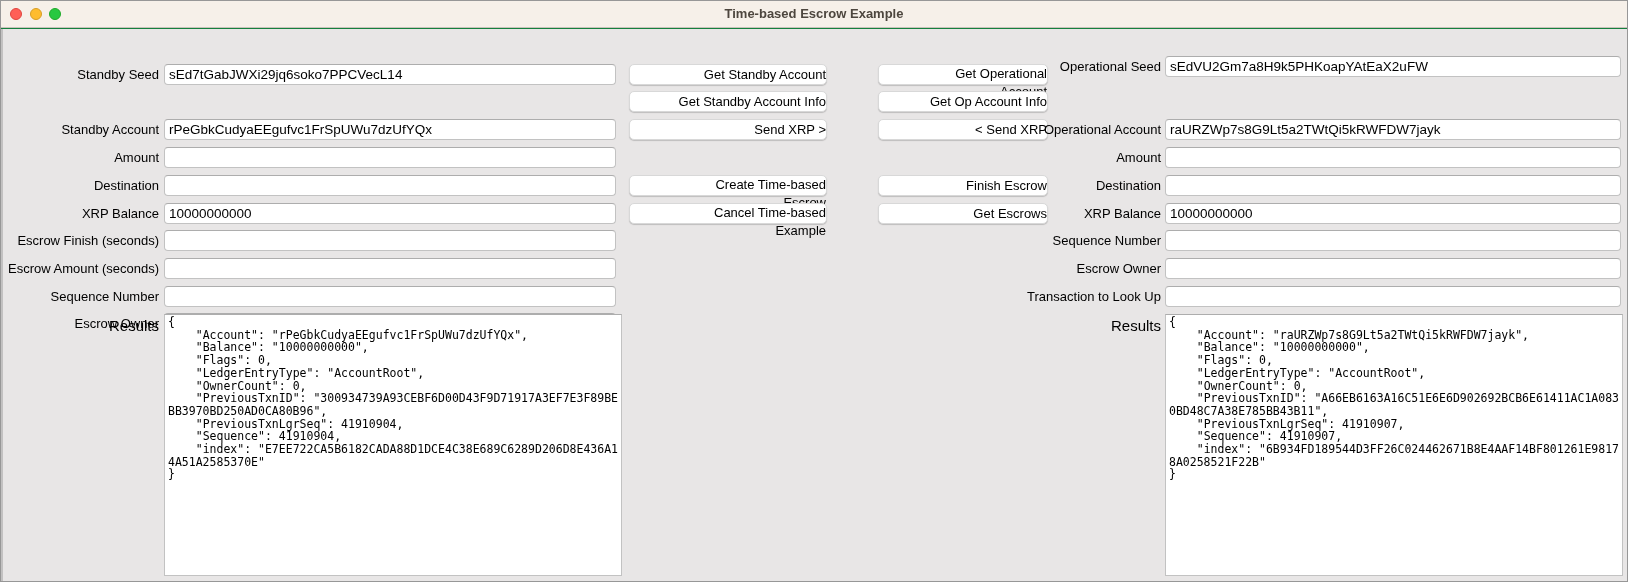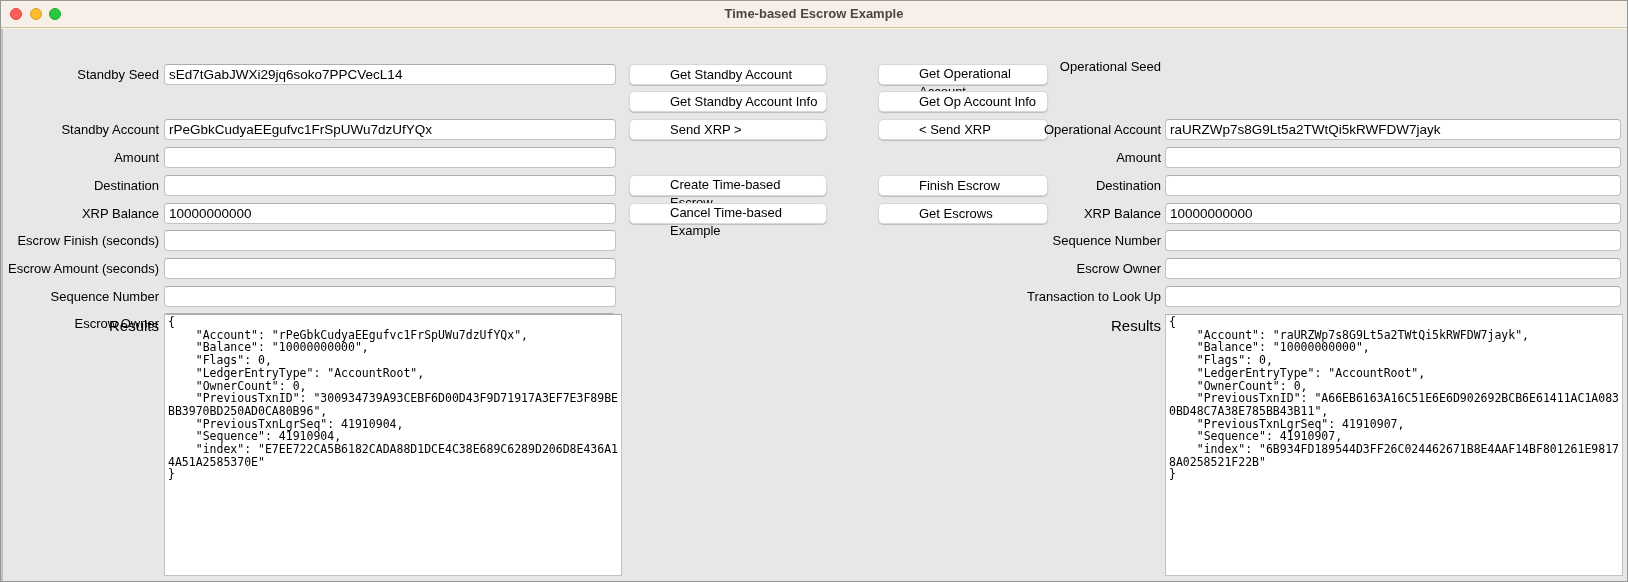--- a/index.html
+++ b/index.html
@@ -1,21 +1,21 @@
 <!DOCTYPE html>
 <html><head>
 <meta charset="utf-8">
 <style>
   * { margin:0; padding:0; box-sizing:border-box; }
   html,body { background:#d8d8d8; }
   body { font-family:"Liberation Sans","DejaVu Sans",sans-serif; }
 
   .window {
     position:relative; width:1628px; height:582px;
-    background:#fef9c3; border:1px solid #979797; overflow:hidden;
+    background:#15803d; border:1px solid #979797; overflow:hidden;
   }
 
   
   .titlebar {
     position:absolute; left:0; top:0; width:100%; height:27px;
     background:#f6f0e9; border-bottom:1px solid #c9c2ba;
   }
   .title {
     width:100%; text-align:center; line-height:26px;
     font-size:13px; font-weight:bold; color:#4d463e;
@@ -44,21 +44,21 @@
     border-radius:4px; font-family:"Liberation Sans","DejaVu Sans",sans-serif;
     font-size:13.5px; color:#000; padding:0 4px; outline:none;
   }
   .frow.right .entry { margin-left:4px; }
 
   .btn {
     position:absolute; height:21px;
     background:#fff; border:1px solid #d8d8d8; border-radius:5px;
     box-shadow:0 1px 1px rgba(0,0,0,0.18);
     font-family:"Liberation Sans","DejaVu Sans",sans-serif;
-    font-size:13px; color:#000; text-align:left; line-height:18px;
+    font-size:13px; color:#000; text-align:right; line-height:18px;
     cursor:default;
     padding-left:40px;
   }
   .btn.c1 { left:628px; width:198px; }
   .btn.c2 { left:833px; width:170px;margin-left:44px; }
 
   .results-label {
     position:absolute; font-size:15px; color:#000; text-align:right; white-space:nowrap;
   }
   .results-label.left  { left:0;      width:158px; top:288px; }
@@ -149,20 +149,21 @@
     <button class="btn c2" style="top:62px">Get Op Account Info</button>
     <button class="btn c1" style="top:90px">Send XRP &gt;</button>
     <button class="btn c2" style="top:90px">&lt; Send XRP</button>
     <button class="btn c1" style="top:146px">Create Time-based Escrow</button>
     <button class="btn c2" style="top:146px">Finish Escrow</button>
     <button class="btn c1" style="top:174px">Cancel Time-based Example</button>
     <button class="btn c2" style="top:174px">Get Escrows</button>
 
     <div class="frow right" style="top:27px">
       <span class="flabel">Operational Seed</span>
+      <input class="entry" value="sEdVU2Gm7a8H9k5PHKoapYAtEaX2uFW" style="">
     </div>
     <div class="frow right" style="top:90px">
       <span class="flabel">Operational Account</span>
       <input class="entry" value="raURZWp7s8G9Lt5a2TWtQi5kRWFDW7jayk" style="">
     </div>
     <div class="frow right" style="top:118px">
       <span class="flabel">Amount</span>
       <input class="entry" value="" style="">
     </div>
     <div class="frow right" style="top:146px">

